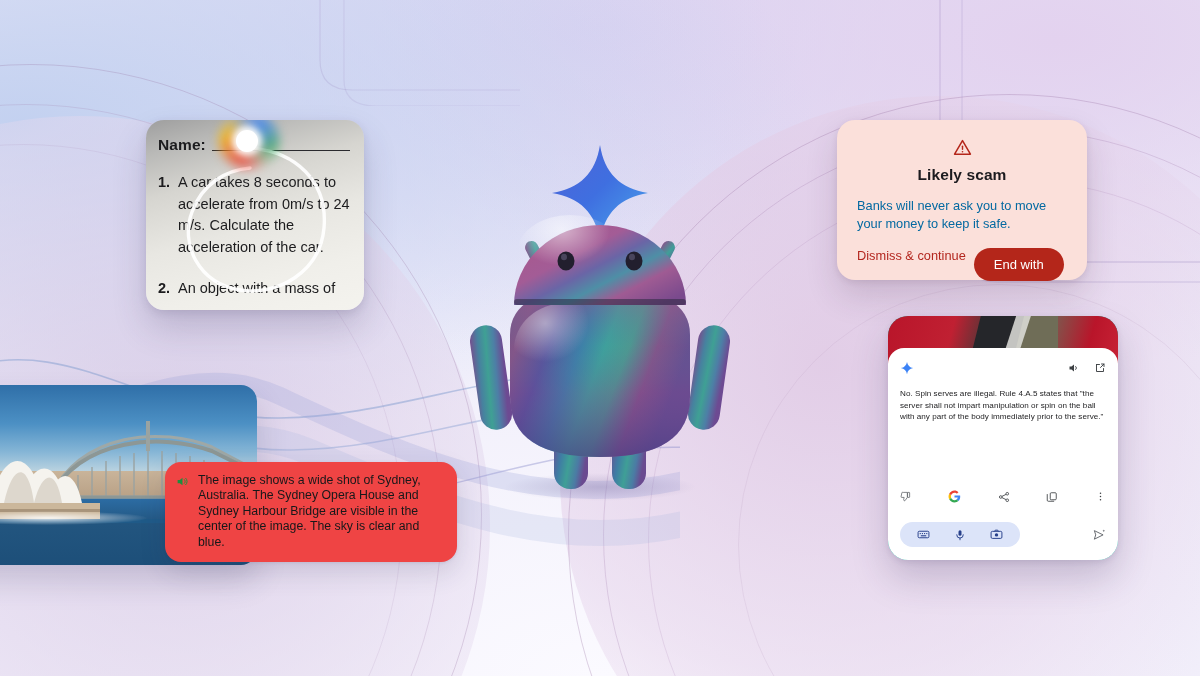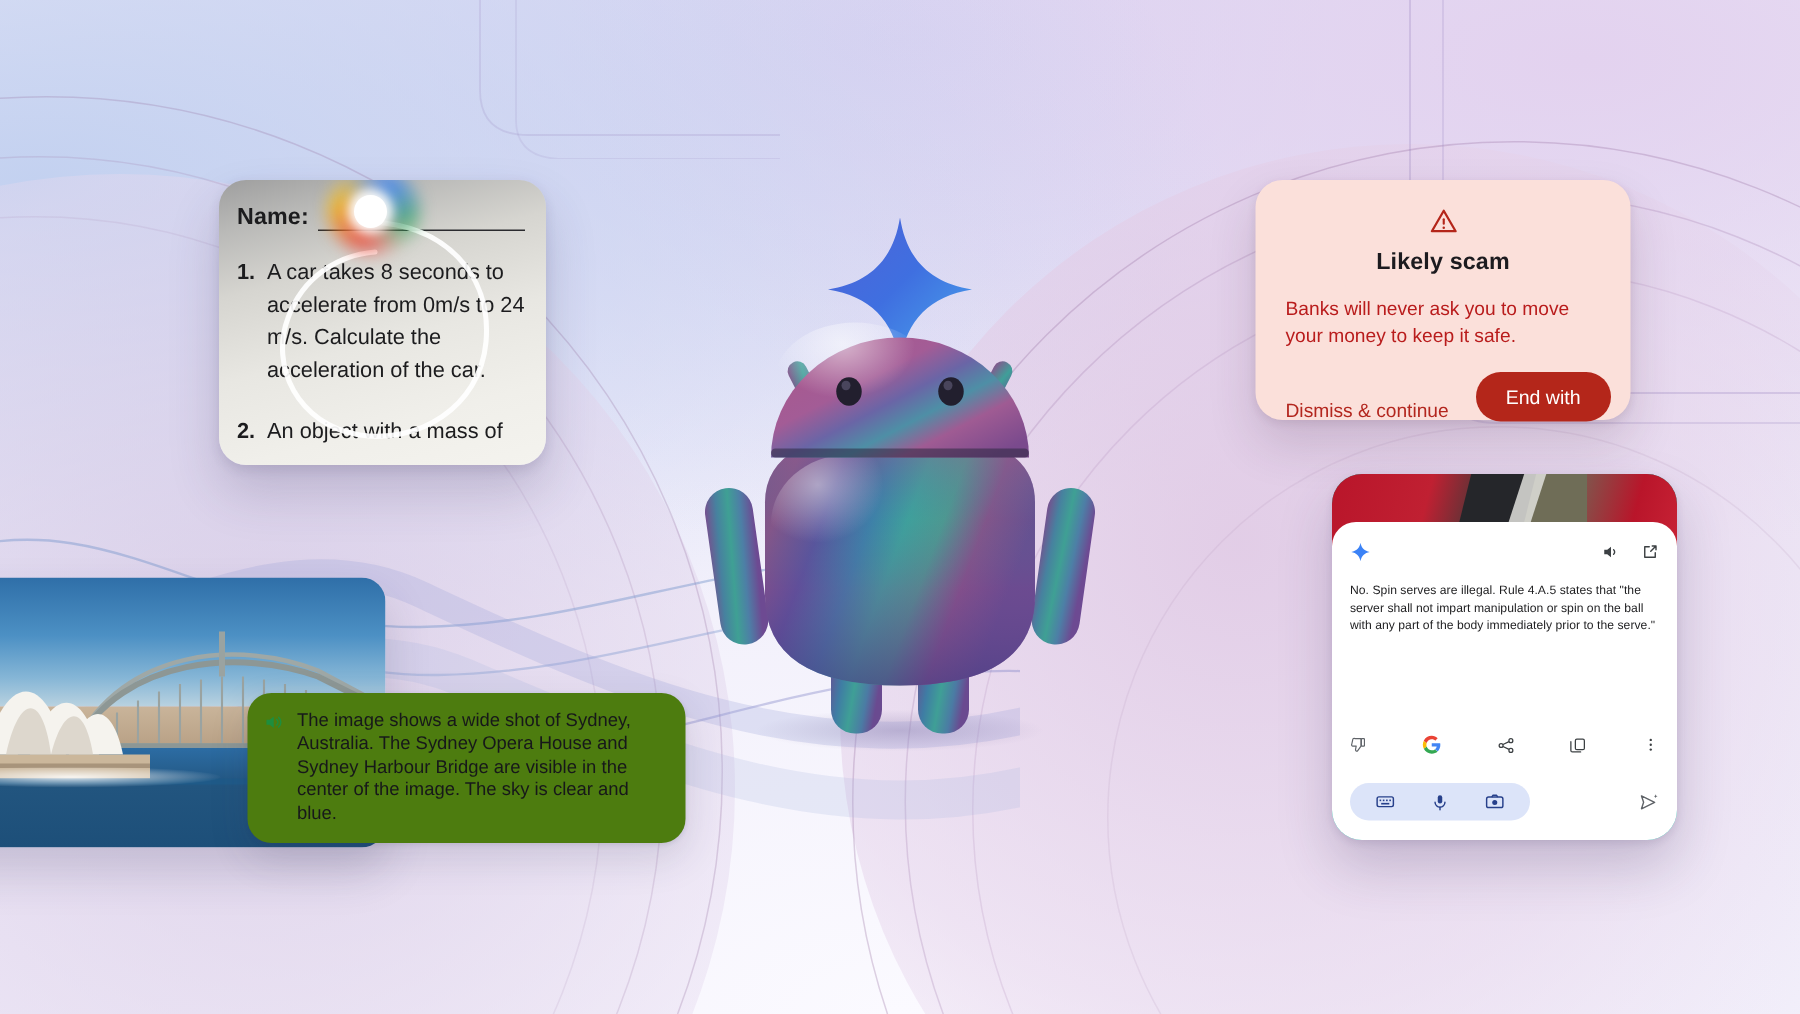--- a/index.html
+++ b/index.html
@@ -45,21 +45,21 @@
   .bg-rounded-tr{position:absolute;}
 
   
   .hw-card{
     position:absolute;left:146px;top:120px;width:218px;height:190px;border-radius:18px;
     background:linear-gradient(165deg,#9e9e9e 0%,#b9b9b7 14%,#d6d5d0 32%,#e8e7e2 55%,#f0efea 78%,#f4f3ee 100%);
     box-shadow:0 18px 34px rgba(60,50,90,.20), 0 3px 8px rgba(60,50,90,.12);
     overflow:hidden;color:#1c1c1e;
   }
   .hw-inner{position:absolute;inset:0;padding:16px 14px 0 12px;box-sizing:border-box;}
-  .hw-name-row{display:flex;align-items:flex-end;gap:6px;font-size:15.5px;font-weight:600;letter-spacing:.1px;}
+  .hw-name-row{display:flex;align-items:center;gap:6px;font-size:15.5px;font-weight:600;letter-spacing:.1px;}
   .hw-name-line{flex:1;border-bottom:1.6px solid #2a2a2e;height:11px;}
   .hw-item{display:flex;gap:7px;font-size:14.5px;line-height:21.5px;font-weight:400;}
   .hw-num{font-weight:700;min-width:13px;}
   .hw-q1{margin-top:18px;}
   .hw-q2{margin-top:20px;}
   .hw-dot{
     position:absolute;left:90px;top:10px;width:22px;height:22px;border-radius:50%;
     background:#fff;z-index:5;
     box-shadow:0 0 7px 4px rgba(255,255,255,.95);
   }
@@ -76,22 +76,22 @@
 
   
   .scam-card{
     position:absolute;left:837px;top:120px;width:250px;height:160px;border-radius:18px;
     background:#fbe0da;
     box-shadow:0 16px 32px rgba(70,40,60,.16), 0 2px 6px rgba(70,40,60,.10);
     padding:18px 20px;box-sizing:border-box;
   }
   .scam-head{display:flex;align-items:center;gap:9px;flex-direction:column;}
   .scam-title{font-size:15.5px;font-weight:600;color:#1c1b1f;letter-spacing:.1px;}
-  .scam-body{margin-top:13px;font-size:12.8px;line-height:17.5px;color:#b91c1c;max-width:200px;}
-  .scam-actions{display:flex;align-items:flex-end;gap:18px;margin-top:16px;}
+  .scam-body{margin-top:13px;font-size:12.8px;line-height:17.5px;color:#0369a1;max-width:200px;}
+  .scam-actions{display:flex;align-items:flex-start;gap:8px;margin-top:16px;}
   .scam-dismiss{font-size:12.8px;color:#b3261e;font-weight:400;cursor:pointer;white-space:nowrap;}
   .scam-end{
     background:#b4261a;color:#fff;font-size:13px;font-weight:500;
     padding:9px 20px;border-radius:22px;border:none;cursor:pointer;white-space:nowrap;
     font-family:"Liberation Sans",sans-serif;
   }
 
   
   .syd-card{
     position:absolute;left:-88px;top:385px;width:345px;height:180px;border-radius:16px;
@@ -101,21 +101,21 @@
     background:linear-gradient(180deg,#2f6fa8 0%,#4c90c4 45%,#86b6d6 78%,#b9d2e0 100%);}
   .syd-water{position:absolute;left:0;bottom:0;right:0;height:38%;
     background:linear-gradient(180deg,#2d6ea6 0%,#22557f 40%,#1d4f79 100%);}
   .syd-waterglint{position:absolute;left:10%;bottom:22%;width:58%;height:14px;border-radius:50%;
     background:radial-gradient(ellipse at center, rgba(255,255,255,.85) 0%, rgba(255,255,255,0) 72%);}
   .syd-land{position:absolute;left:0;bottom:36%;right:0;height:16%;
     background:linear-gradient(180deg,#c9b49a 0%,#b79f84 100%);}
   .syd-svg{position:absolute;inset:0;}
 
   .syd-caption{
-    position:absolute;left:165px;top:462px;width:292px;border-radius:16px;background:#4d7c0f;
+    position:absolute;left:165px;top:462px;width:292px;border-radius:16px;background:#ef4444;
     box-shadow:0 10px 26px rgba(50,50,90,.16), 0 1px 3px rgba(50,50,90,.10);
     padding:11px 14px 12px 11px;box-sizing:border-box;display:flex;gap:9px;
   }
   .syd-caption-text{font-size:12.3px;line-height:15.4px;color:#17181a;}
 
   
   .phone{
     position:absolute;left:888px;top:316px;width:230px;height:244px;border-radius:20px;
     overflow:hidden;box-shadow:0 18px 36px rgba(60,45,90,.22), 0 2px 6px rgba(60,45,90,.12);
     background:#14b8a6;

